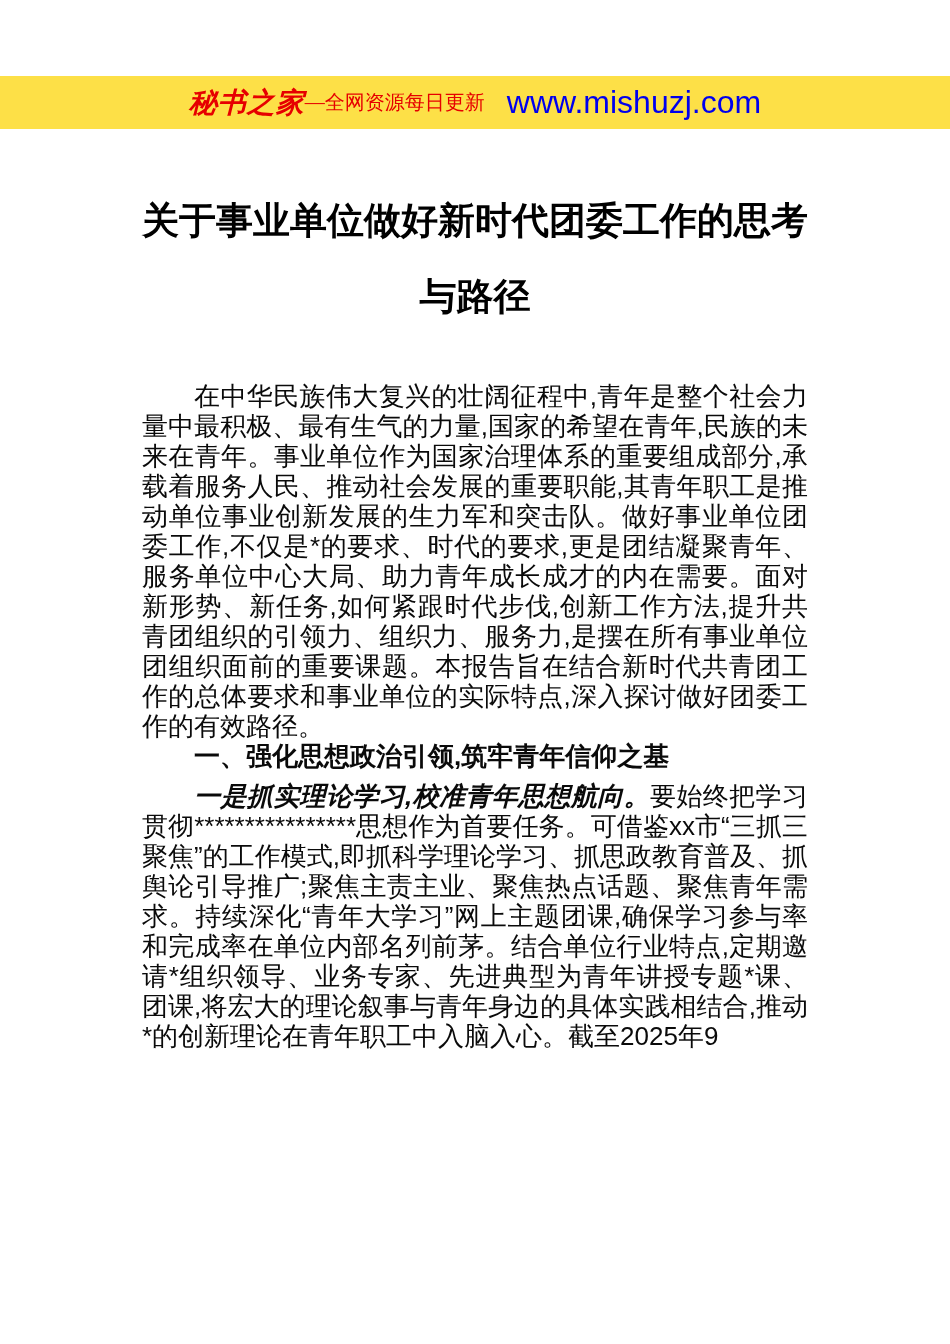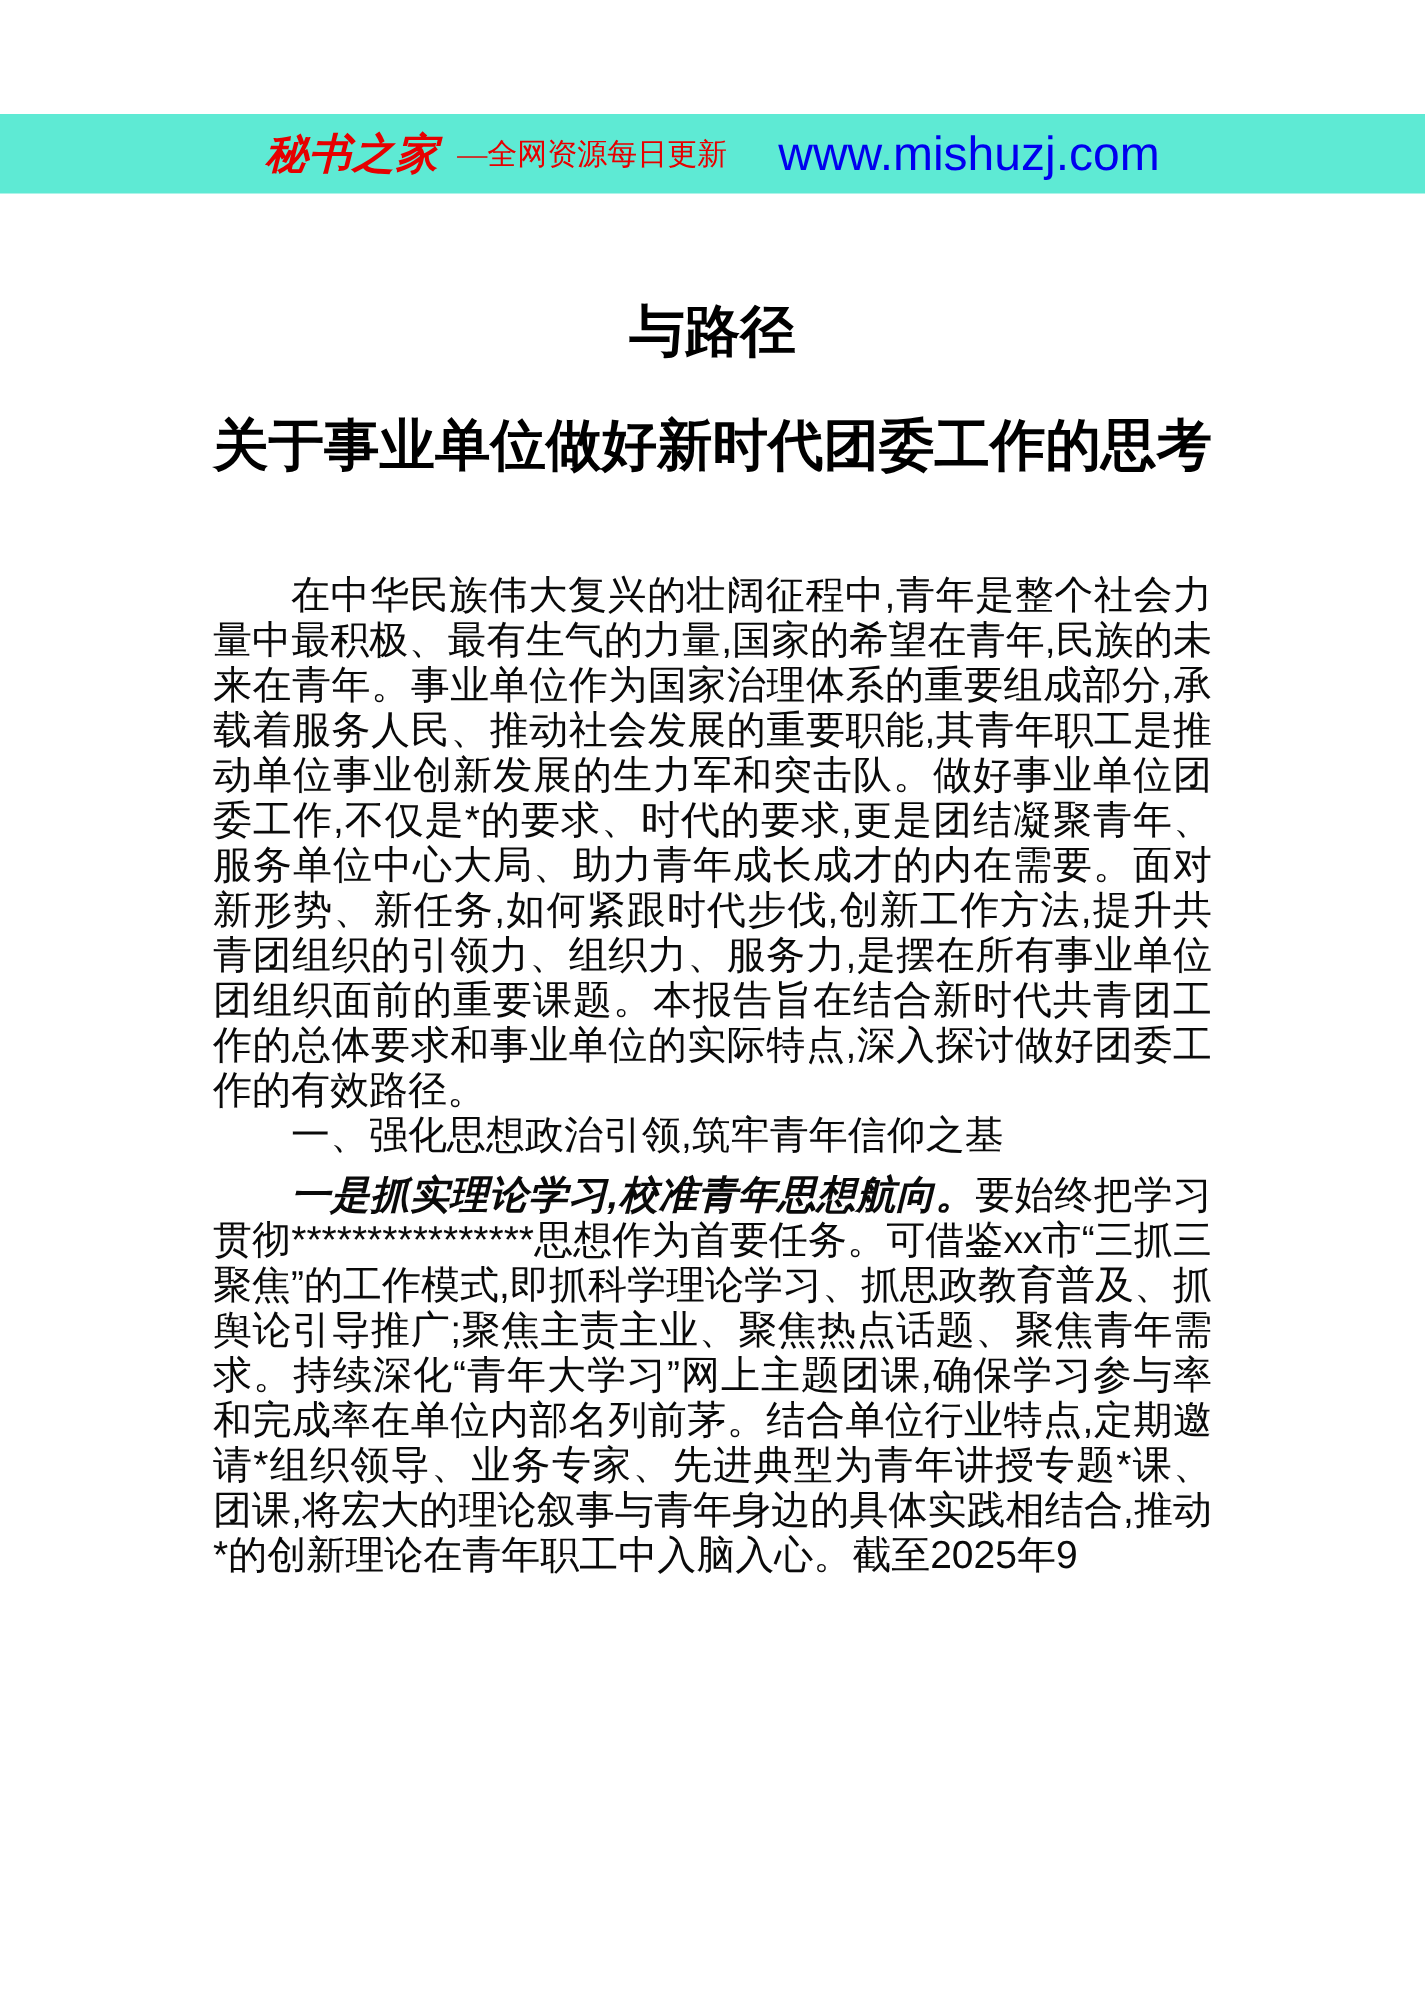--- a/index.html
+++ b/index.html
@@ -15,26 +15,25 @@
     width: 950px;
     height: 1344px;
     background: #ffffff;
     overflow: hidden;
   }
   
   .banner {
     margin-top: 76px;
     height: 53px;
     width: 100%;
-    background: #5eead4;
+    background: #fde047;
     display: flex;
     align-items: center;
     justify-content: center;
     white-space: nowrap;
-    gap: 12px;
   }
   .site-name {
     color: #e60000;
     font-weight: bold;
     font-style: italic;
     font-size: 28px;
     font-family: "Liberation Serif", "DejaVu Serif", serif;
     letter-spacing: 1px;
   }
   .tagline {
@@ -62,38 +61,38 @@
   .title-line { display: block; }
   
   .doc-body {
     margin: 46px 142px 0;
     font-size: 26px;
     line-height: 30px;
     text-align: justify;
     color: #0a0a0a;
   }
   .doc-body p { text-indent: 2em; }
-  .section-heading { font-weight: normal; }
+  .section-heading { font-weight: bold; }
   .point-para { margin-top: 10px; }
   .point-lead { font-weight: bold; font-style: italic; }
 </style>
 </head>
 <body>
 
 <div class="page">
 
   <div class="banner">
     <span class="site-name">秘书之家</span>
     <span class="tagline">—全网资源每日更新</span>
     <a class="url">www.mishuzj.com</a>
   </div>
 
   <h1 class="title">
+    <span class="title-line">关于事业单位做好新时代团委工作的思考</span>
     <span class="title-line">与路径</span>
-    <span class="title-line">关于事业单位做好新时代团委工作的思考</span>
   </h1>
 
   <div class="doc-body">
     <p>在中华民族伟大复兴的壮阔征程中,青年是整个社会力量中最积极、最有生气的力量,国家的希望在青年,民族的未来在青年。事业单位作为国家治理体系的重要组成部分,承载着服务人民、推动社会发展的重要职能,其青年职工是推动单位事业创新发展的生力军和突击队。做好事业单位团委工作,不仅是*的要求、时代的要求,更是团结凝聚青年、服务单位中心大局、助力青年成长成才的内在需要。面对新形势、新任务,如何紧跟时代步伐,创新工作方法,提升共青团组织的引领力、组织力、服务力,是摆在所有事业单位团组织面前的重要课题。本报告旨在结合新时代共青团工作的总体要求和事业单位的实际特点,深入探讨做好团委工作的有效路径。</p>
     <p class="section-heading">一、强化思想政治引领,筑牢青年信仰之基</p>
     <p class="point-para"><span class="point-lead">一是抓实理论学习,校准青年思想航向。</span><span>要始终把学习贯彻****************思想作为首要任务。可借鉴xx市“三抓三聚焦”的工作模式,即抓科学理论学习、抓思政教育普及、抓舆论引导推广;聚焦主责主业、聚焦热点话题、聚焦青年需求。持续深化“青年大学习”网上主题团课,确保学习参与率和完成率在单位内部名列前茅。结合单位行业特点,定期邀请*组织领导、业务专家、先进典型为青年讲授专题*课、团课,将宏大的理论叙事与青年身边的具体实践相结合,推动*的创新理论在青年职工中入脑入心。截至2025年9</span></p>
   </div>
 
 </div>
 

